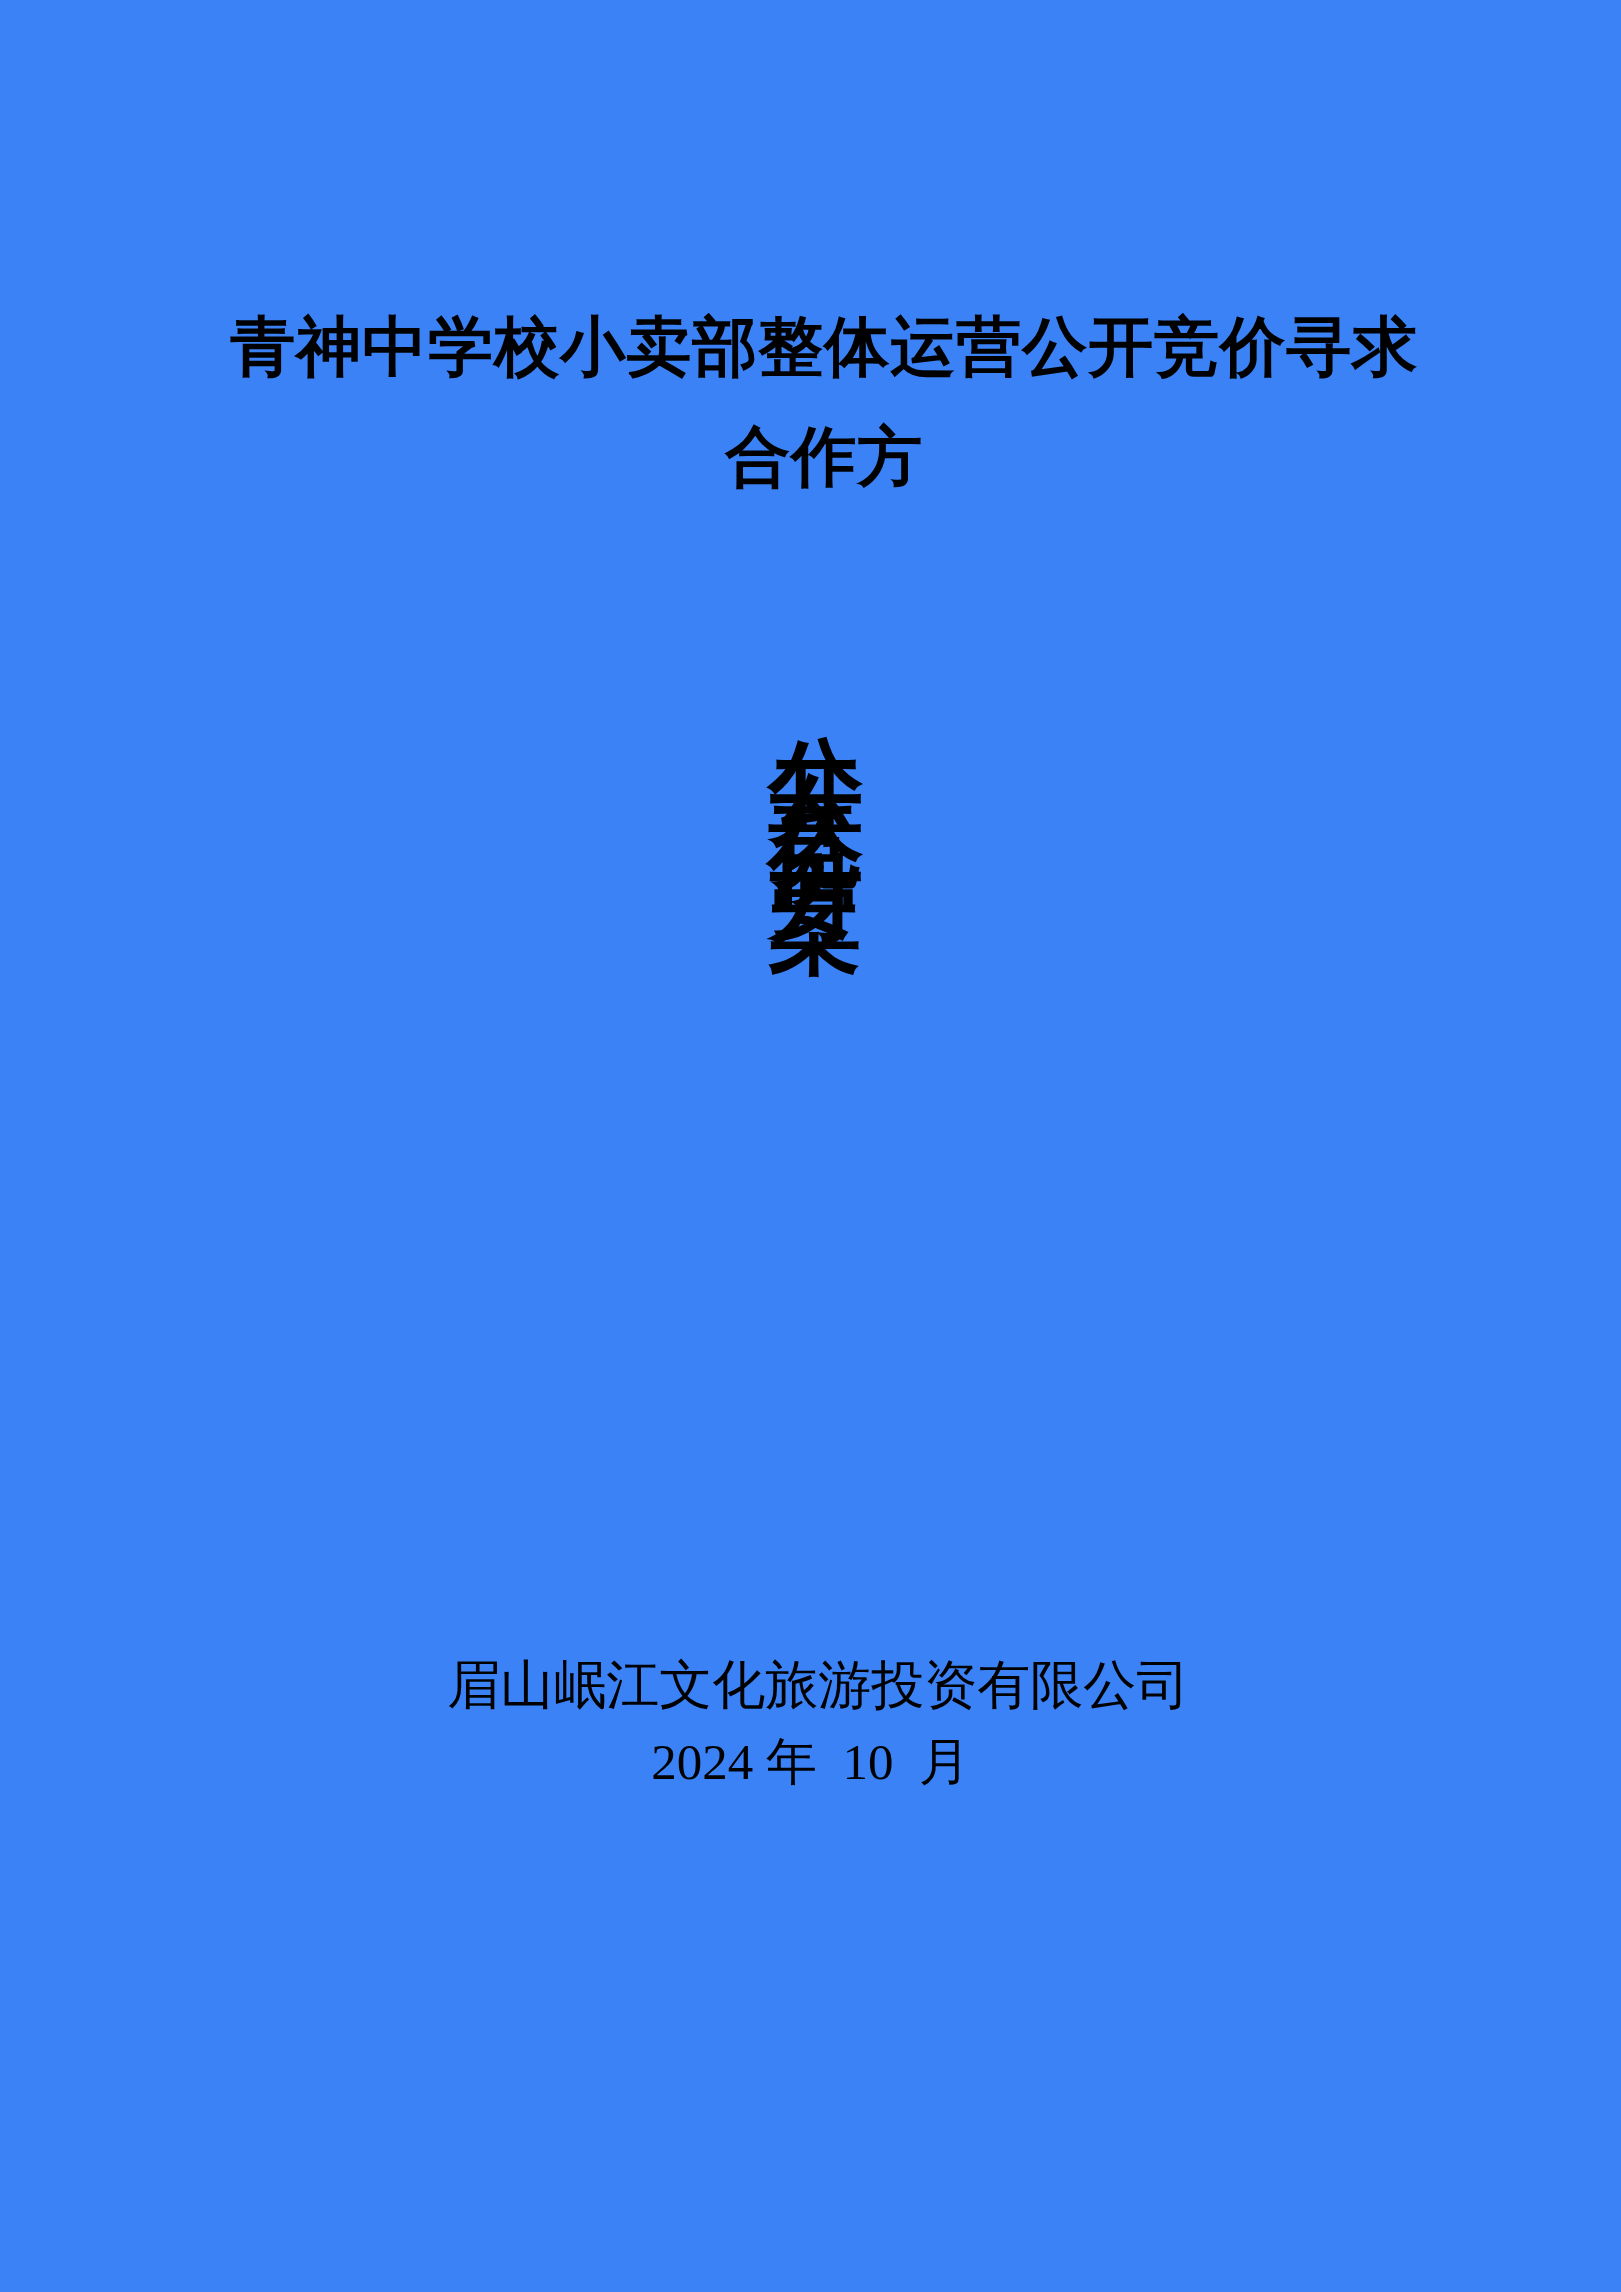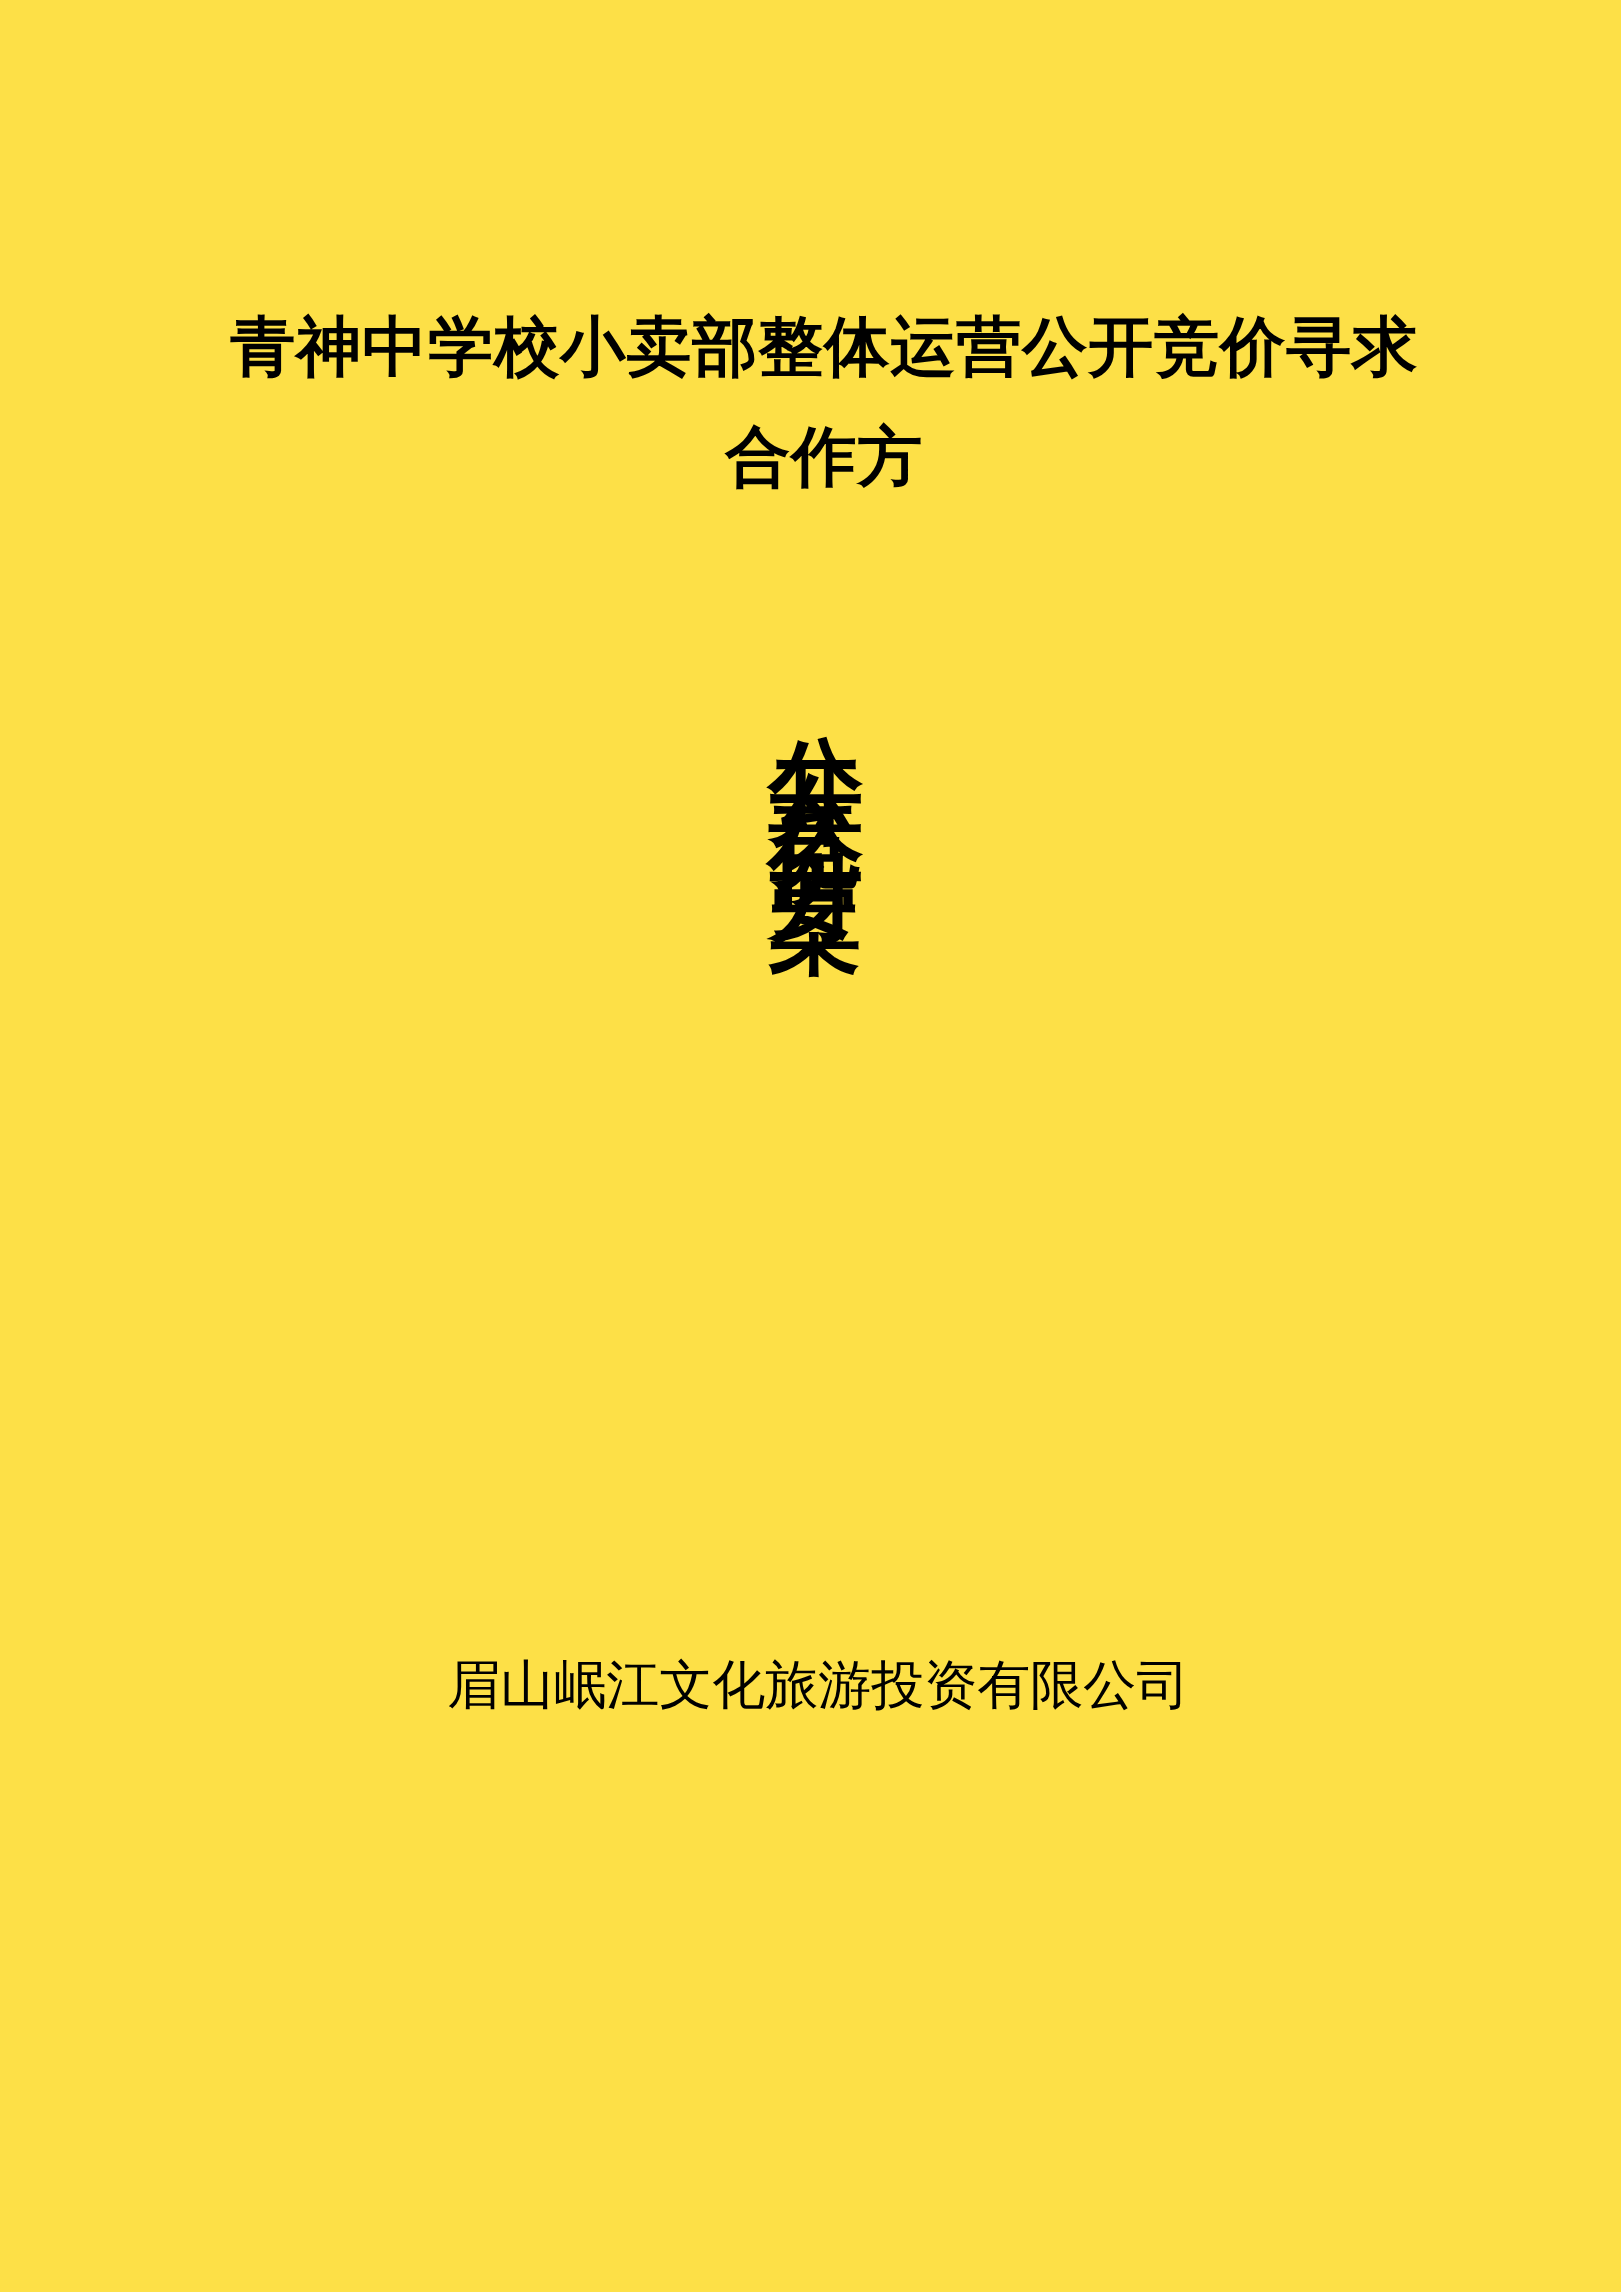--- a/index.html
+++ b/index.html
@@ -4,21 +4,21 @@
 <style>
   html, body {
     margin: 0;
     padding: 0;
     background: #ffffff;
   }
   .page {
     position: relative;
     width: 1621px;
     height: 2293px;
-    background: #fde047;
+    background: #3b82f6;
     color: #000000;
     overflow: hidden;
   }
   .title-block {
     position: absolute;
     top: 292px;
     left: 0;
     width: 100%;
     transform: translateX(13.7px);
     text-align: center;
@@ -73,15 +73,16 @@
 
   <header class="title-block">
     <div>青神中学校小卖部整体运营公开竞价寻求</div>
     <div>合作方</div>
   </header>
 
   <div class="vertical-title">公开竞价方案</div>
 
   <div class="company-line">眉山岷江文化旅游投资有限公司</div>
 
+  <div class="date-line">2024 年  10  月</div>
 
 </div>
 
 
 </body></html>

